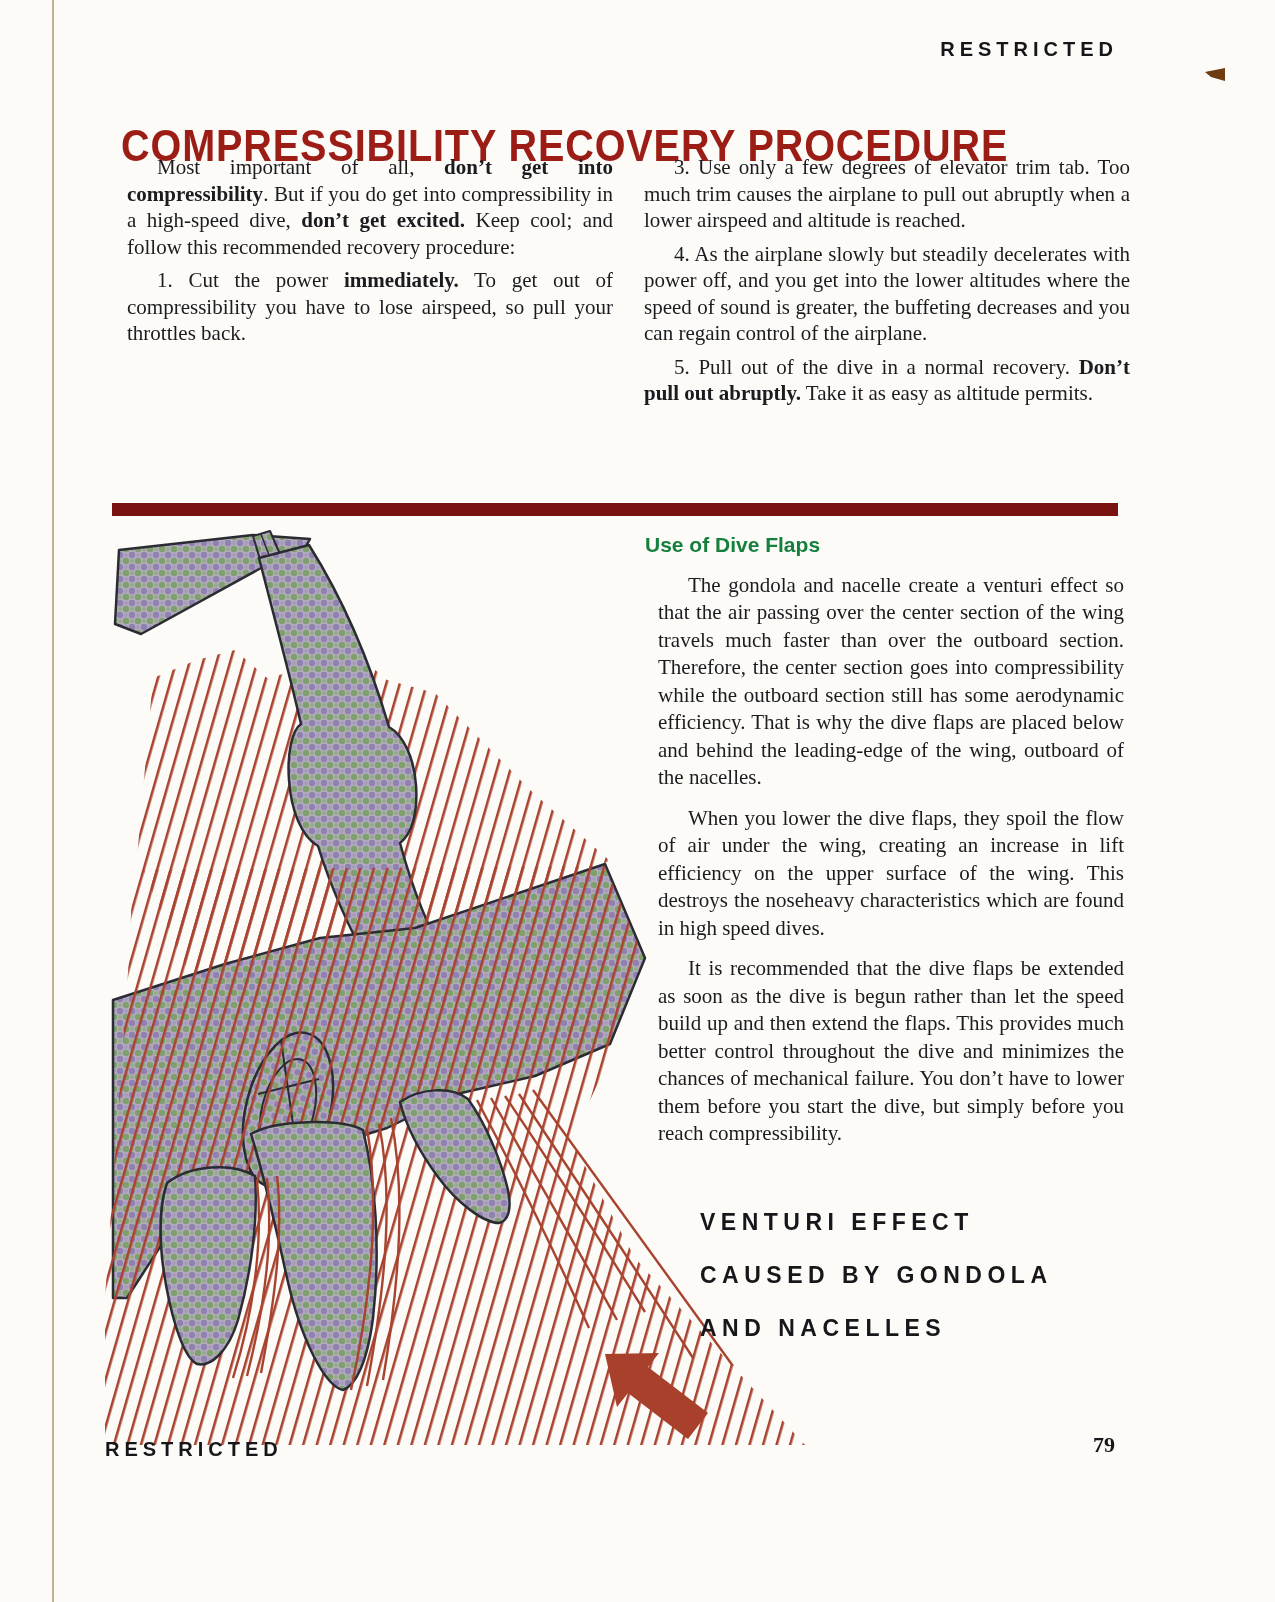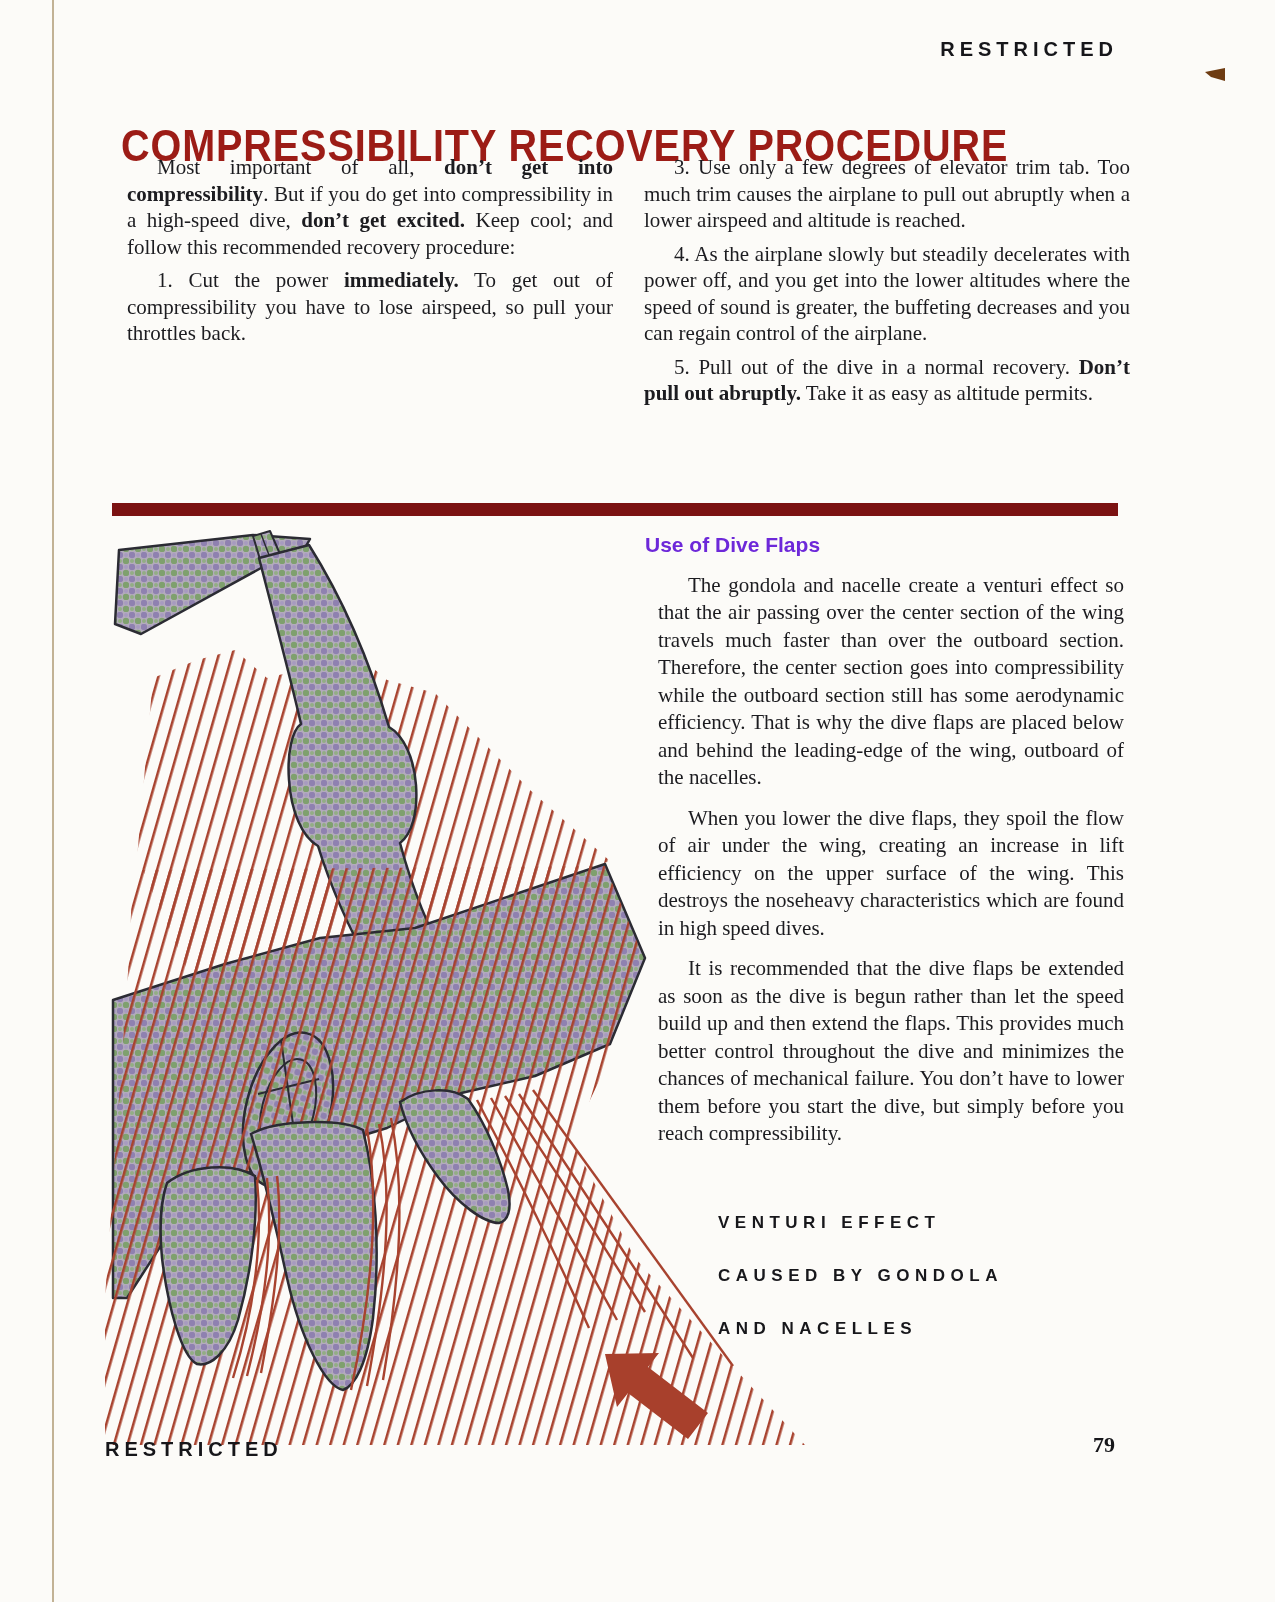--- a/index.html
+++ b/index.html
@@ -31,28 +31,28 @@
   .col-left{left:120px;top:147px;width:500px;}
   .col-right{left:637px;top:147px;width:500px;}
   b{font-weight:bold;}
   .rule{position:absolute;left:112px;top:503px;width:1006px;height:13px;background:#7b1212;}
   .flaps{
     position:absolute;left:645px;top:531px;width:492px;
     text-align:justify;font-size:21px;line-height:27.5px;z-index:3;
   }
   .flaps h3{
     margin:0 0 10px 0;font-family:"Liberation Sans", sans-serif;
-    font-size:21px;font-weight:bold;color:#6d28d9;text-align:left;text-indent:0;
+    font-size:21px;font-weight:bold;color:#15803d;text-align:left;text-indent:0;
   }
   .flaps p{margin:13px;text-indent:30px;}
   .illustration{position:absolute;left:105px;top:528px;z-index:1;}
   .caption{
-    position:absolute;left:718px;top:1196px;z-index:3;
+    position:absolute;left:700px;top:1196px;z-index:3;
     font-family:"Liberation Sans", sans-serif;font-weight:bold;
-    font-size:17px;letter-spacing:5.5px;color:#17171b;line-height:53px;white-space:nowrap;
+    font-size:23px;letter-spacing:5.5px;color:#17171b;line-height:53px;white-space:nowrap;
   }
   .ftr-restricted{
     position:absolute;left:105px;top:1438px;z-index:3;
     font-family:"Liberation Sans", sans-serif;font-weight:bold;
     font-size:20px;letter-spacing:5px;color:#16161a;
   }
   .page-number{
     position:absolute;right:160px;top:1432px;z-index:3;
     font-size:22px;font-weight:bold;color:#16161a;
   }

